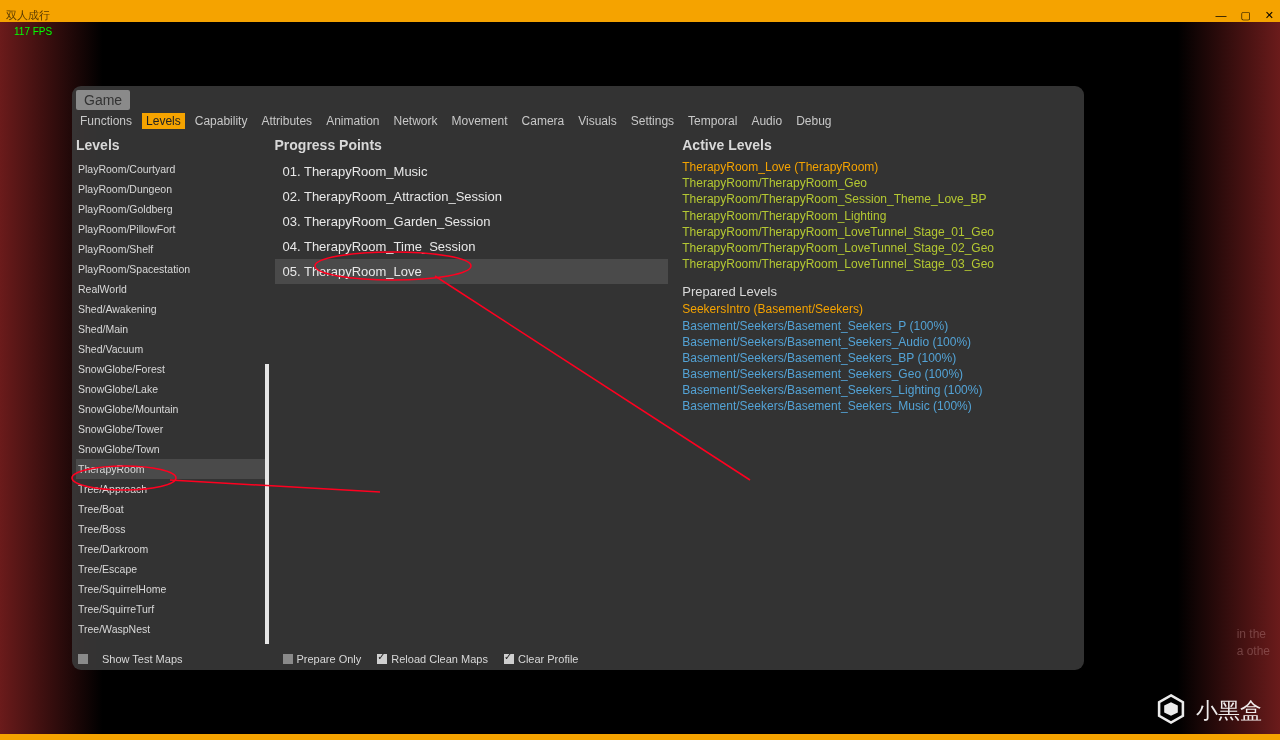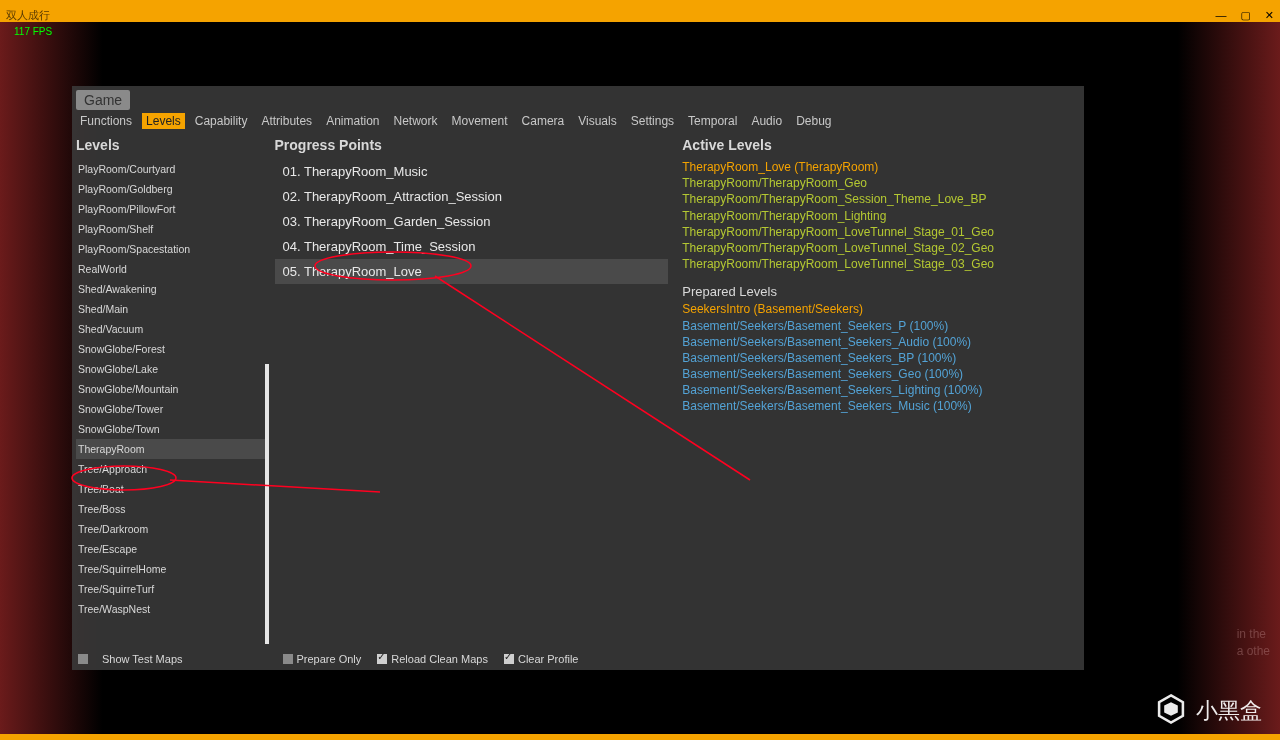--- a/index.html
+++ b/index.html
@@ -2,21 +2,21 @@
 <html><head>
 <meta charset="utf-8">
 <style>
   html,body{margin:0;padding:0;width:1280px;height:740px;background:#000;font-family:Arial,Helvetica,sans-serif;overflow:hidden}
   .titlebar{height:30px;background:#f5a300;display:flex;align-items:center;justify-content:space-between;padding:0 6px;color:#5a3a00;font-size:11px}
   .titlebar .wctrl{display:flex;gap:14px;align-items:center}
   .titlebar .wctrl span{cursor:pointer;color:#000}
   .fps{position:absolute;left:14px;top:26px;font-size:10px;color:#00ff00}
   .backdrop{position:absolute;left:0;right:0;top:22px;bottom:6px;background:linear-gradient(90deg,#6b1b1b 0%,#000 8%,#000 92%,#6b1b1b 100%);}
   .backdrop-bottom{position:absolute;left:0;right:0;bottom:0;height:6px;background:#f5a300}
-  .panel{position:absolute;left:72px;top:86px;width:1012px;height:584px;background:rgba(60,60,60,0.85);border-radius:0;font-size:12px;color:#d8d8d8}
+  .panel{position:absolute;left:72px;top:86px;width:1012px;height:584px;background:rgba(60,60,60,0.85);border-radius:9px;font-size:12px;color:#d8d8d8}
   .row-top{padding:4px 4px 0 4px}
   .game-chip{background:#8a8a8a;color:#333;padding:2px 8px;font-size:14px;border-radius:2px;display:inline-block}
   .menubar{display:flex;gap:6px;padding:3px 4px 6px 4px;color:#c8c8c8;font-size:12px}
   .menubar span{padding:1px 4px;white-space:nowrap}
   .menubar .active{background:#f5a300;color:#222}
   .body3{display:flex;height:calc(100% - 50px)}
   .col{display:flex;flex-direction:column}
   .col-levels{width:220px;padding-left:4px}
   .col-levels h3,.col-progress h3,.col-active h3{margin:0 0 4px 0;padding:2px 0;color:#d8d8d8;font-weight:600;font-size:14px}
   .levels-list{position:relative;flex:1;overflow:hidden}
@@ -85,20 +85,21 @@
       <span>Audio</span>
       <span>Debug</span>
     </div>
 
   <div class="body3">
 
     <div class="col col-levels">
       <h3>Levels</h3>
       <div class="levels-list" id="levels-list">
         <div class="item">PlayRoom/Courtyard</div>
+          <div class="item">PlayRoom/Dungeon</div>
           <div class="item">PlayRoom/Goldberg</div>
           <div class="item">PlayRoom/PillowFort</div>
           <div class="item">PlayRoom/Shelf</div>
           <div class="item">PlayRoom/Spacestation</div>
           <div class="item">RealWorld</div>
           <div class="item">Shed/Awakening</div>
           <div class="item">Shed/Main</div>
           <div class="item">Shed/Vacuum</div>
           <div class="item">SnowGlobe/Forest</div>
           <div class="item">SnowGlobe/Lake</div>

